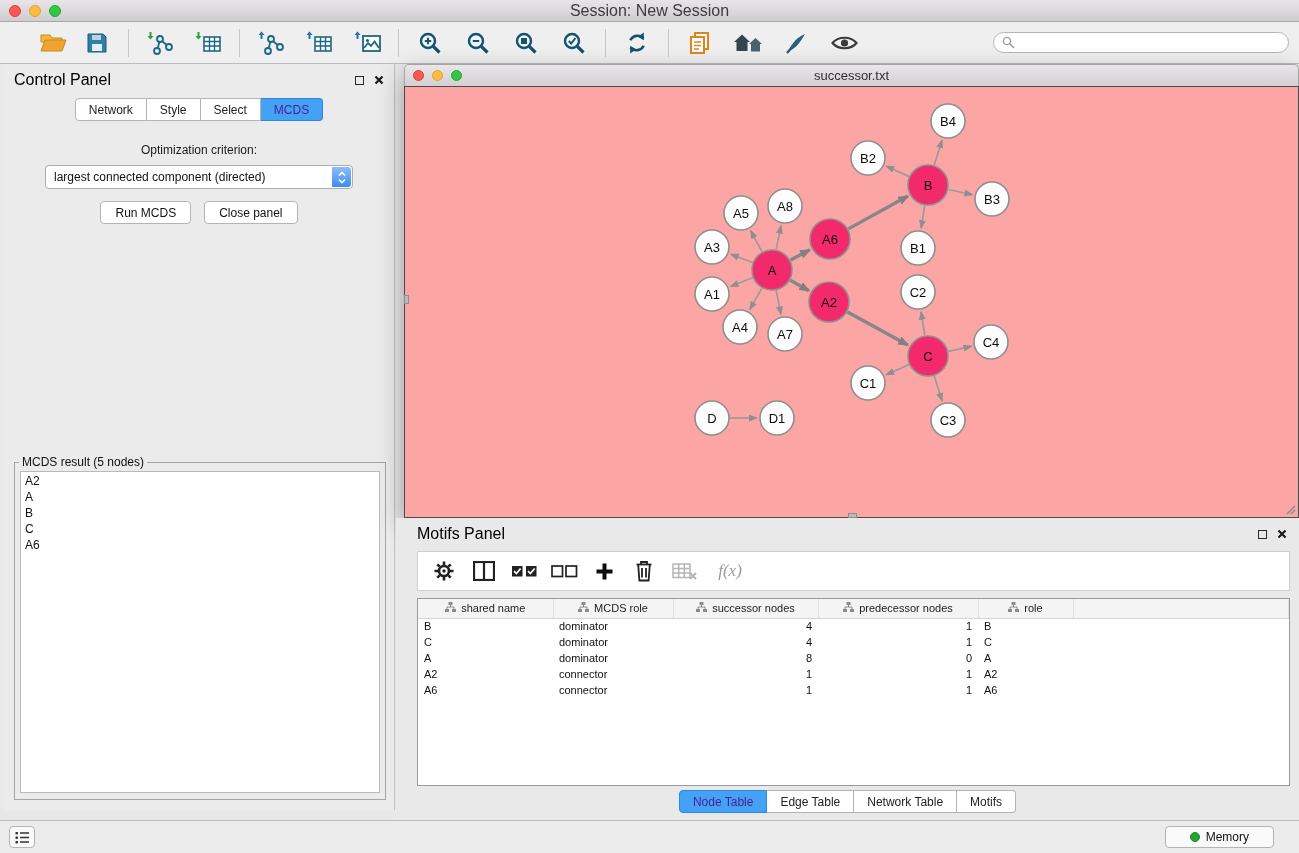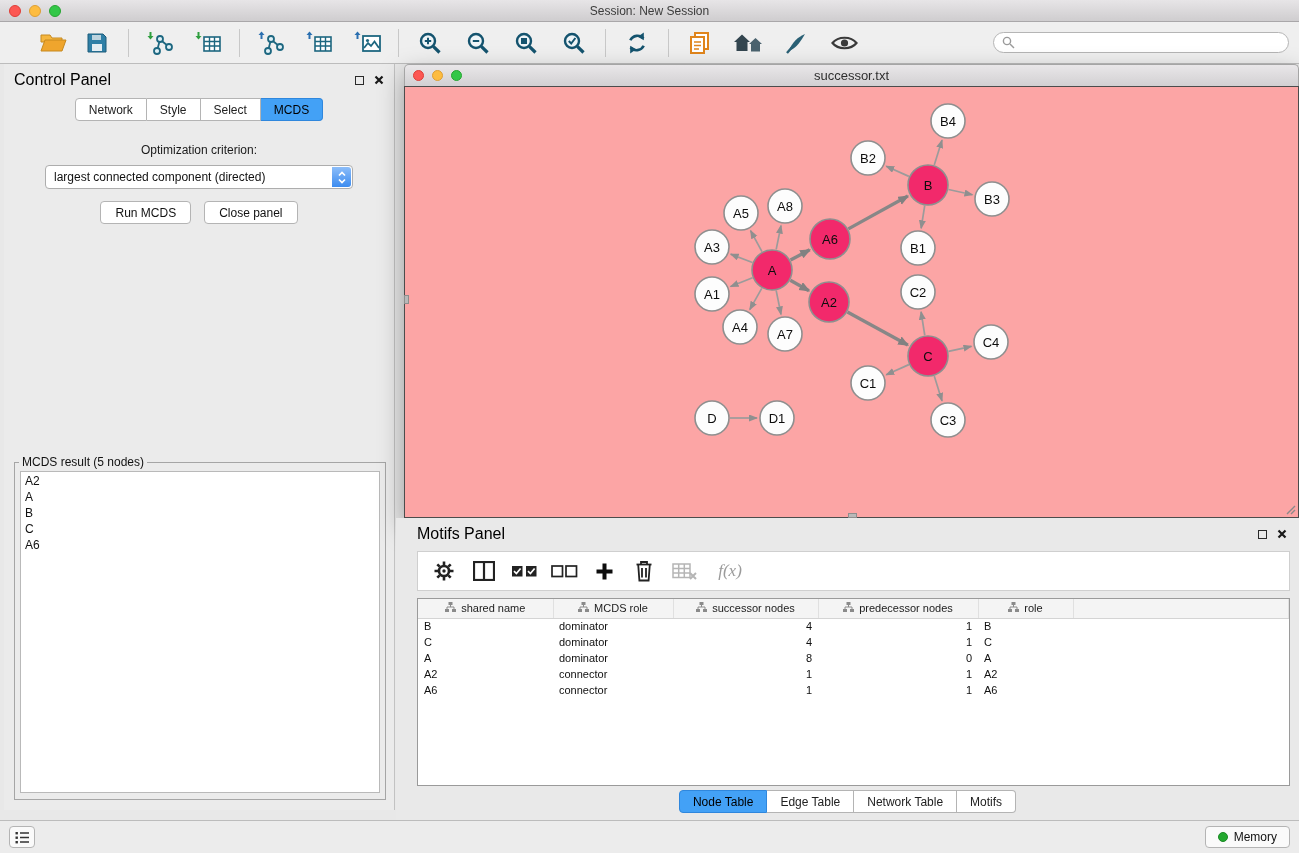--- a/index.html
+++ b/index.html
@@ -8,21 +8,21 @@
 
   
   .titlebar { position: absolute; top: 0; left: 0; right: 0; height: 22px;
     background: linear-gradient(#e7e5e7, #cfcdcf); border-bottom: 1px solid #a9a7a9;
     display: flex; align-items: center; }
   .lights { display: flex; gap: 8px; margin-left: 9px; }
   .light { width: 12px; height: 12px; border-radius: 50%; display: inline-block; }
   .light.red { background: #fc5753; border: 1px solid #df3e38; }
   .light.yellow { background: #fdbc40; border: 1px solid #de9f34; }
   .light.green { background: #33c748; border: 1px solid #27a532; }
-  .titlebar .title { position: absolute; left: 0; right: 0; text-align: center; font-size: 12px; color: #3c3c3c; }
+  .titlebar .title { position: absolute; left: 0; right: 0; text-align: center; font-size: 16px; color: #3c3c3c; }
 
   
   .toolbar { position: absolute; top: 22px; left: 0; right: 0; height: 42px;
     background: #efefef; border-bottom: 1px solid #bcbcbc;
     display: flex; align-items: center; padding-left: 34px; }
   .tbtn { background: none; border: none; width: 38px; height: 36px; display: flex;
     align-items: center; justify-content: center; cursor: pointer; }
   .tgroup { display: flex; align-items: center; gap: 6px; }
   .tgroup.wide { gap: 10px; }
   .sep { width: 1px; height: 28px; background: #c8c8c8; margin: 0 12px; }
@@ -38,21 +38,21 @@
   .panel-head { height: 26px; display: flex; align-items: center; padding: 6px 10px 0 10px; }
   .panel-head .ptitle { font-size: 16px; color: #000000; }
   .panel-head .picons { margin-left: auto; display: flex; gap: 10px; align-items: center; }
   .float-box { width: 9px; height: 9px; border: 1.5px solid #2a2a2a; display: inline-block; background: transparent; }
   .seg-row { display: flex; justify-content: center; margin-top: 8px; }
   .seg { height: 23px; padding: 0 13px; font-size: 12px; background: #fff;
     border: 1px solid #b4b4b4; border-left: none; color: #222; cursor: pointer;
     font-family: "Liberation Sans", sans-serif; }
   .seg:first-child { border-left: 1px solid #b4b4b4; border-radius: 4px 0 0 4px; }
   .seg:last-child { border-radius: 0 4px 4px 0; }
-  .seg.active { background: #43a1f6; border-color: #2f87dd; color: #000000; }
+  .seg.active { background: #43a1f6; border-color: #2f87dd; color: #4c1d95; }
   .opt-label { text-align: center; font-size: 12px; color: #1a1a1a; margin-top: 22px; }
   .dropdown { width: 308px; height: 24px; margin: 8px auto 0 auto; background: #fff;
     border: 1px solid #adadad; border-radius: 4px; position: relative;
     display: flex; align-items: center; padding-left: 8px; font-size: 12px; color: #111; cursor: pointer; }
   .dd-stepper { position: absolute; right: 1px; top: 1px; bottom: 1px; width: 19px;
     background: linear-gradient(#8cbdf9, #3c8cf0); border-radius: 0 3px 3px 0;
     display: flex; align-items: center; justify-content: center; }
   .btn-row { display: flex; justify-content: center; gap: 13px; margin-top: 12px; }
   .btn { height: 23px; padding: 0 14px; background: #fff; border: 1px solid #b4b4b4;
     border-radius: 4px; font-size: 12px; color: #111; cursor: pointer;
@@ -96,23 +96,23 @@
   td.c-left { text-align: left; padding-left: 8px; }
   td.c-num { text-align: right; padding-right: 6px; }
   td.c-name { text-align: left; padding-left: 26px; }
   .tp-tabs { position: absolute; bottom: 7px; left: 0; right: 0; display: flex; justify-content: center; }
 
   
   .statusbar { position: absolute; bottom: 0; left: 0; right: 0; height: 33px;
     background: #ececec; border-top: 1px solid #bcbcbc; }
   .sb-left { position: absolute; left: 9px; top: 5px; width: 26px; height: 22px; background: #fafafa;
     border: 1px solid #b4b4b4; border-radius: 4px; display: flex; align-items: center; justify-content: center; cursor: pointer; }
-  .sb-mem { position: absolute; right: 9px; top: 5px; height: 22px; background: #fafafa;
+  .sb-mem { position: absolute; right: 25px; top: 5px; height: 22px; background: #fafafa;
     border: 1px solid #b4b4b4; border-radius: 4px; display: flex; align-items: center;
-    gap: 6px; padding: 0 12px; font-size: 12px; color: #111; cursor: pointer; }
+    gap: 6px; padding: 0 24px; font-size: 12px; color: #111; cursor: pointer; }
   .dot { width: 10px; height: 10px; border-radius: 50%; background: #23a82f; border: 1px solid #1b8a26; }
 </style>
 </head>
 <body>
 
 <div class="app">
 
   <div class="titlebar">
     <div class="lights">
       <span class="light red"></span>

